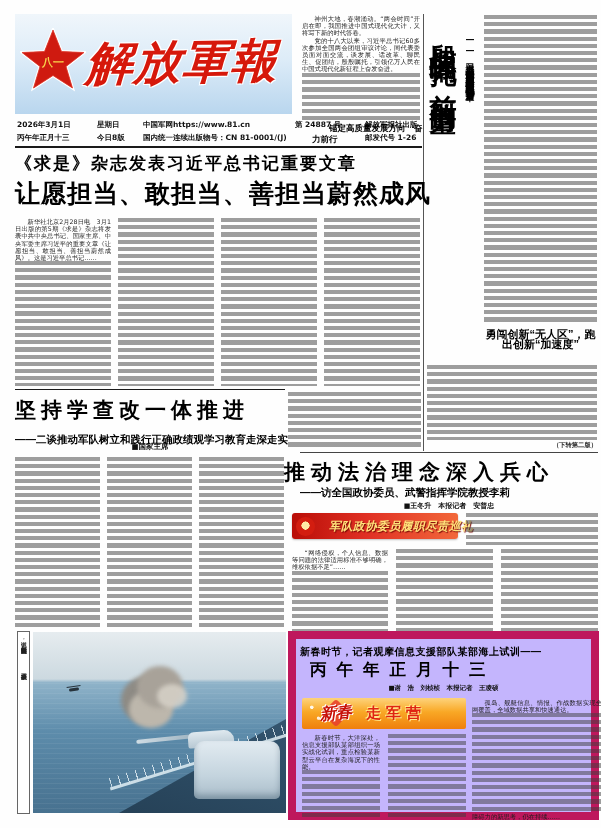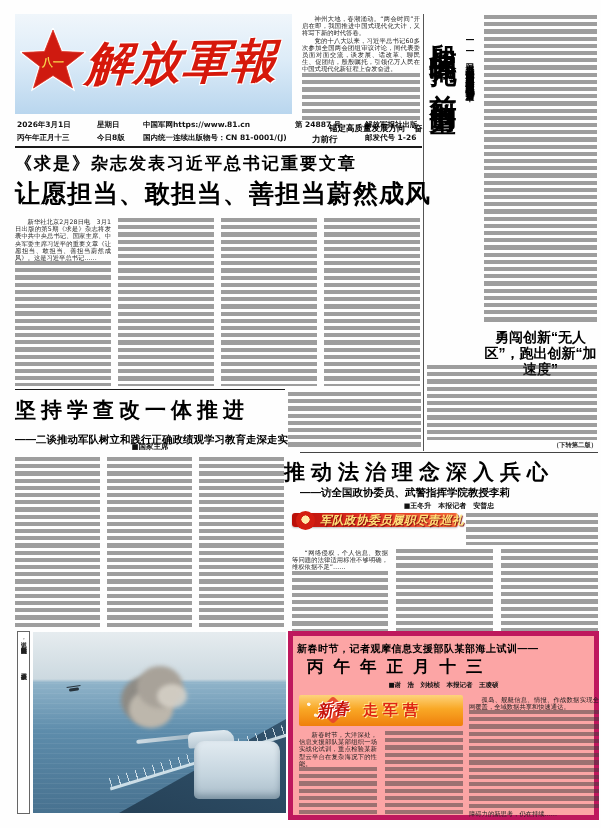--- a/index.html
+++ b/index.html
@@ -52,40 +52,40 @@
   }
   #lead-vsub {
     left:462px; top:34px; height:330px; width:16px;
     writing-mode:vertical-rl; text-orientation:upright;
     font-weight:bold; font-size:9px; letter-spacing:1px; color:#000; line-height:16px;
   }
   .crosshead { font-family:"Liberation Sans", sans-serif; font-weight:bold; color:#000; }
 
   
   #pc-banner {
-    left:292px; top:513px; width:166px; height:14px; border-radius:3px;
+    left:292px; top:513px; width:166px; height:26px; border-radius:3px;
     background:linear-gradient(90deg,#b90e07 0%,#e03024 45%,#f2683a 100%);
-    display:flex; align-items:center; gap:5px; padding:0 4px;
+    display:flex; align-items:center; gap:14px; padding:0 4px;
     box-shadow:0 1px 2px rgba(0,0,0,.25);
   }
   #pc-emblem {
     width:19px; height:19px; border-radius:50%;
     background:radial-gradient(circle at 50% 45%, #ffe9a8 0 28%, #d31d10 30% 78%, #f6c04a 80% 100%);
     flex:0 0 auto;
   }
   #pc-banner-text {
     font-family:"Liberation Sans", sans-serif; font-weight:900; font-style:italic;
     font-size:11.5px; color:#ffe27a; white-space:nowrap; letter-spacing:.5px;
     text-shadow:1px 1px 1px #7a0a05;
   }
 
   
   #feature-box {
     left:288px; top:631px; width:311px; height:189px;
-    border:5px solid #be185d; background:#fca5a5;
+    border:8px solid #be185d; background:#c4b5fd;
   }
   #feature-inner { position:absolute; left:4px; top:3px; right:4px; bottom:3px; }
   #spring-banner {
     position:absolute; left:2px; top:56px; width:164px; height:31px; border-radius:2px;
     background:
       radial-gradient(circle at 6% 30%, rgba(255,255,255,.9) 0 1.5px, transparent 2px),
       radial-gradient(circle at 10% 65%, rgba(255,255,255,.85) 0 1.2px, transparent 2px),
       radial-gradient(circle at 16% 40%, rgba(255,255,255,.8) 0 1.2px, transparent 2px),
       linear-gradient(180deg,#fdd37c 0%,#f9a825 45%,#ef7f0c 100%);
     display:flex; align-items:center; overflow:hidden;
@@ -204,21 +204,21 @@
     <div class="tx"></div>
   </div>
   <div class="abs crosshead" style="left:312px; top:123px; width:118px; font-size:8.5px; line-height:11px; text-indent:2em;">锚定高质量发展方向　奋力前行</div>
 
   <div class="abs" id="lead-vtitle">殷切的嘱托　前行的力量</div>
   <div class="abs" id="lead-vsub">——习近平总书记在全国两会上的重要部署引领中国式现代化谱写新篇章</div>
 
   <div class="abs colflex" style="left:484px; top:15px; width:113px; height:310px;">
     <div class="tx"></div>
   </div>
-  <div class="abs crosshead" style="left:484px; top:329px; width:113px; font-size:14px; line-height:16px; text-align:center;">勇闯创新“无人区”，跑出创新“加速度”</div>
+  <div class="abs crosshead" style="left:484px; top:329px; width:113px; font-size:11px; line-height:10px; text-align:center;">勇闯创新“无人区”，跑出创新“加速度”</div>
   <div class="abs colflex" style="left:427px; top:365px; width:170px; height:75px;">
     <div class="tx"></div>
   </div>
   <div class="abs t6" style="left:427px; top:441px; width:170px; text-align:right; font-weight:bold;">（下转第二版）</div>
 
   <div class="abs headline" style="left:15px; top:152px; width:406px; font-size:17px; letter-spacing:2px;">《求是》杂志发表习近平总书记重要文章</div>
   <div class="abs headline" style="left:15px; top:177px; width:406px; font-size:25px; letter-spacing:1px;">让愿担当、敢担当、善担当蔚然成风</div>
 
   <div class="abs" style="left:15px; top:218px; width:406px; height:168px; display:flex; gap:7px;">
     <div class="colflex" style="width:96px;">

